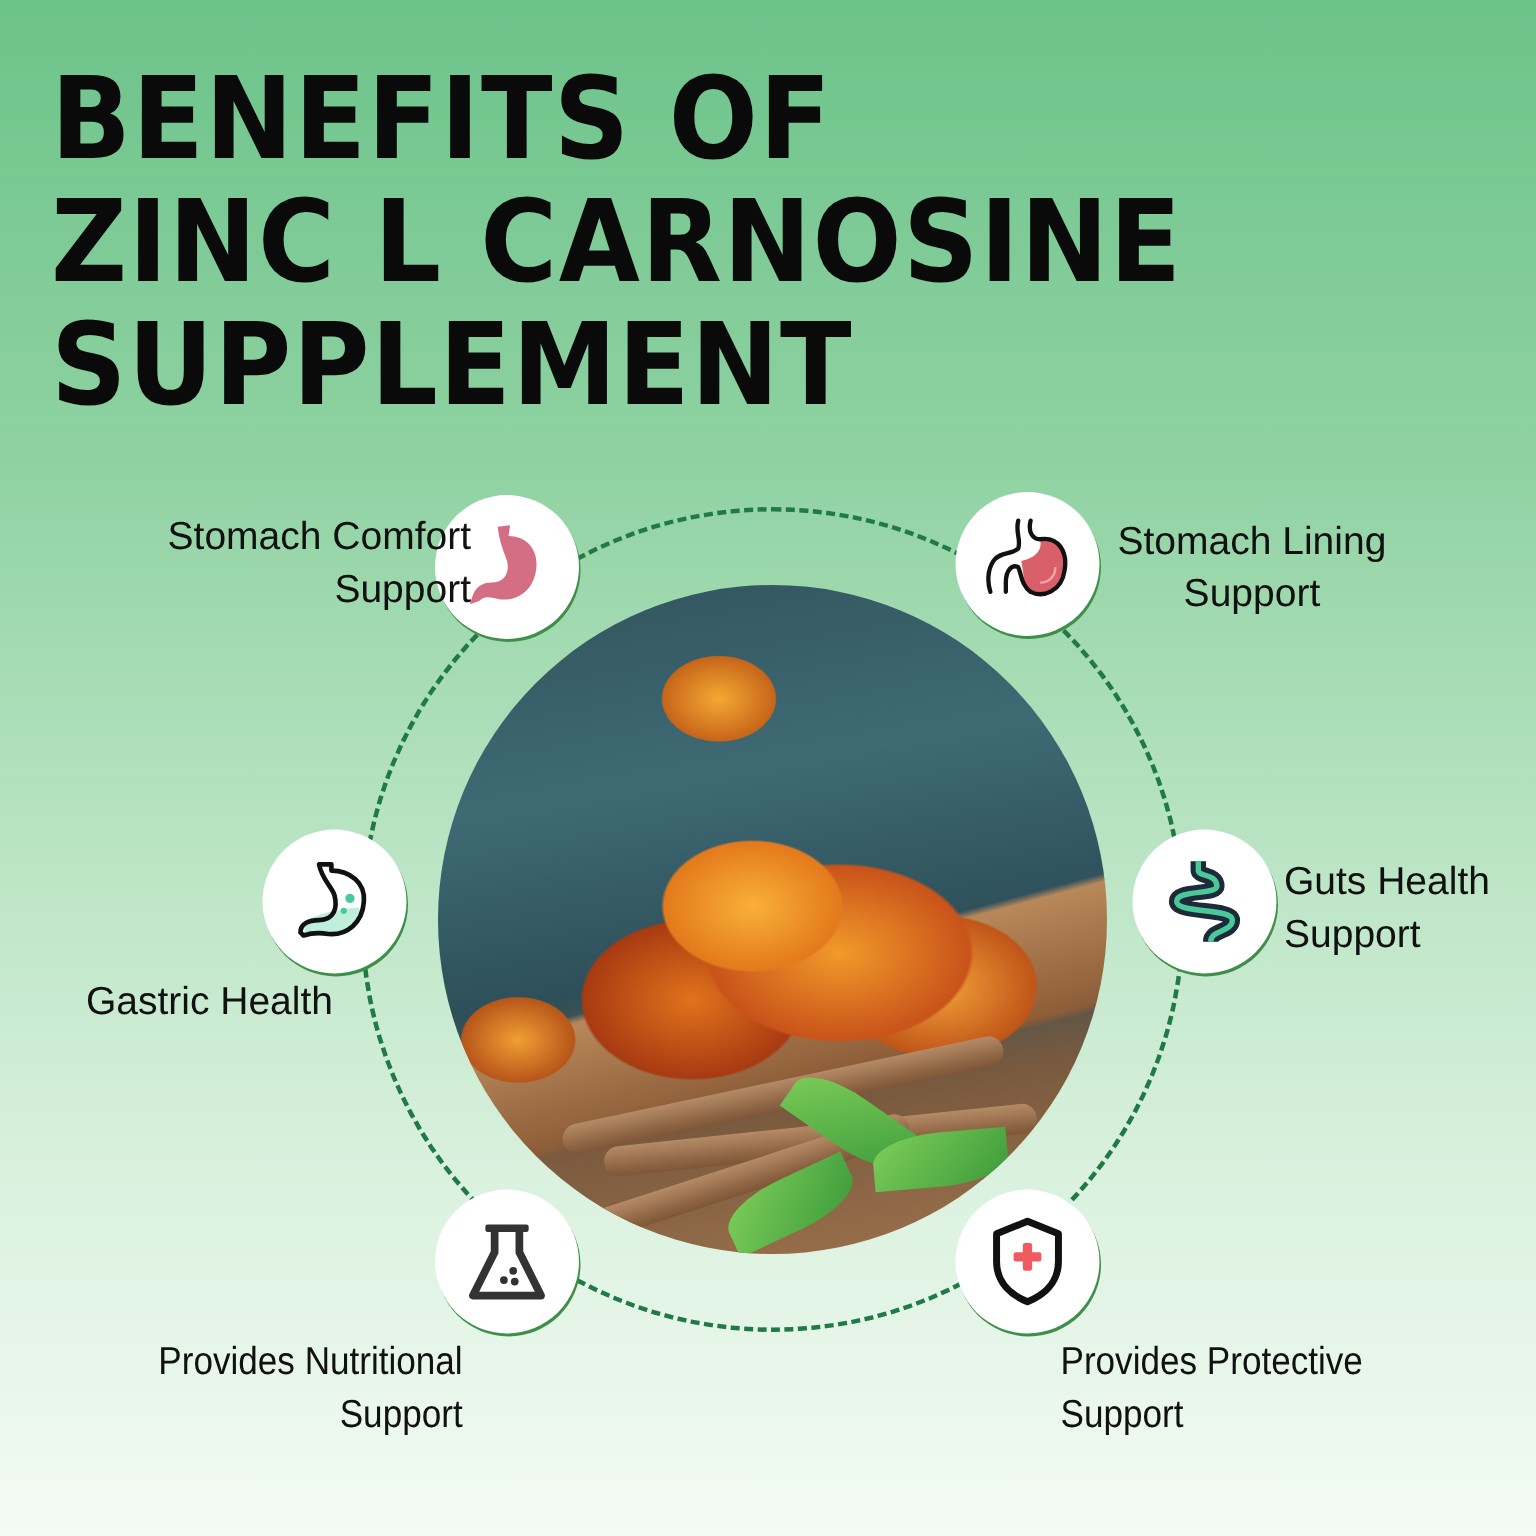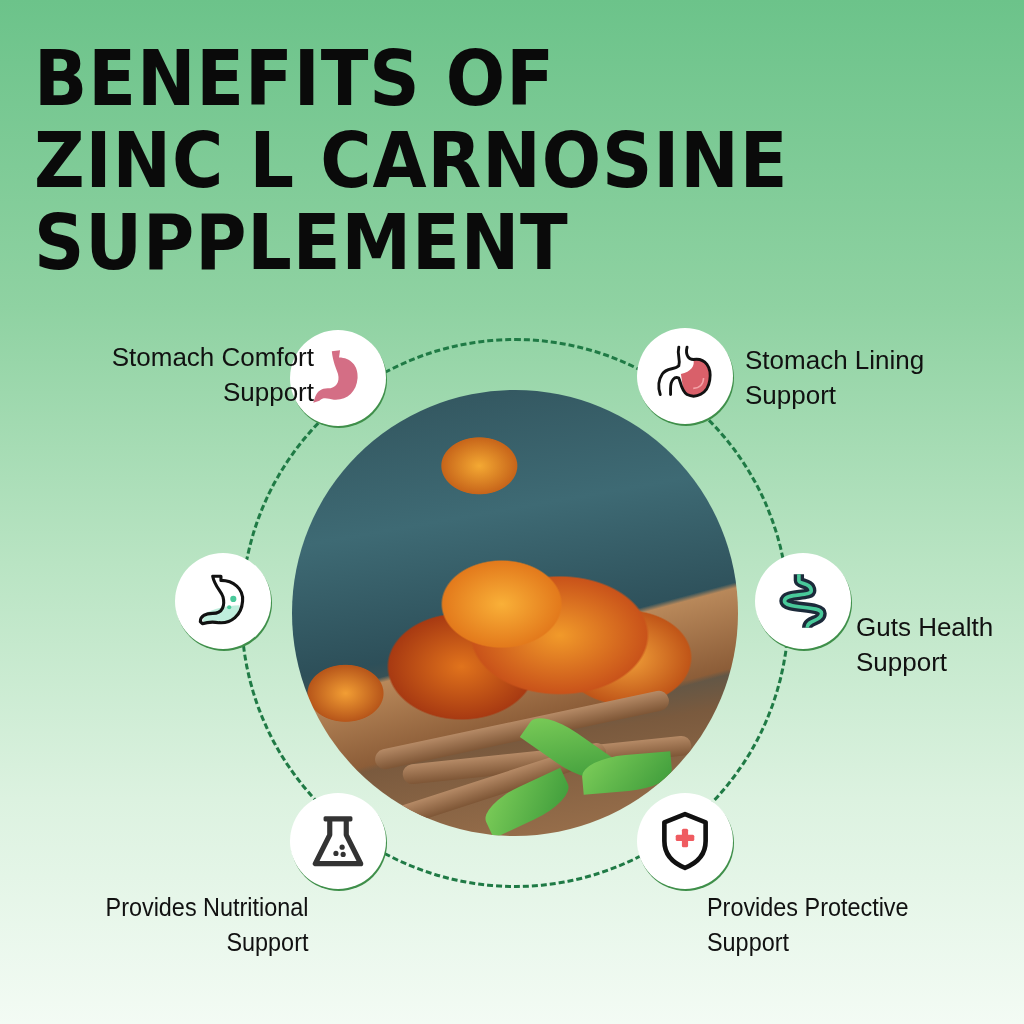--- a/index.html
+++ b/index.html
@@ -84,43 +84,44 @@
   <span>Support</span>
 </div>
 
 <div class="icon-circle" style="left:637px;top:328px;">
   <svg viewBox="0 0 64 64">
     <path d="M28 30 C38 28 42 22 40 16 C52 14 58 24 56 36 C54 50 42 54 34 50 C30 48 30 42 28 30 Z" fill="#d9606a"></path>
     <path d="M26 4 C24 12 28 16 26 22 C22 26 14 24 10 30 C6 36 6 44 8 50 M34 4 C32 12 36 16 40 16 C52 14 58 24 56 36 C54 50 42 54 34 50 C28 46 28 38 26 34 C22 32 18 36 18 44 L18 50" fill="none" stroke="#111" stroke-width="2.8" stroke-linecap="round"></path>
     <path d="M40 44 C46 44 50 40 50 34" fill="none" stroke="#f3a3a8" stroke-width="1.5"></path>
   </svg>
 </div>
-<div class="label l" style="left:745px;top:343px;">
+<div class="label l" style="left:745px;top:343px;text-align:center;">
   <span>Stomach Lining</span>
   <span>Support</span>
 </div>
 
 <div class="icon-circle" style="left:175px;top:553px;">
   <svg viewBox="0 0 64 64">
     <path d="M14 44 C22 40 36 36 48 36 C48 46 40 54 28 53 C22 52 18 52 12 54 Z" fill="#bfeedd"></path>
     <path d="M22 8 L30 8 L30 12 C42 12 52 20 51 32 C50 46 40 54 28 53 C22 52 18 52 12 54 L10 52 C10 46 16 44 22 44 C32 44 34 36 32 28 C30 22 24 18 22 8 Z" fill="none" stroke="#111" stroke-width="3" stroke-linejoin="round"></path>
     <circle cx="42" cy="30" r="3" fill="#49c99a"></circle>
     <circle cx="38" cy="38" r="2" fill="#49c99a"></circle>
   </svg>
 </div>
 <div class="label r" style="right:802px;top:650px;">
+  <span>Gastric Health</span>
 </div>
 
 <div class="icon-circle" style="left:755px;top:553px;">
   <svg viewBox="0 0 64 64">
     <path d="M28 6 L28 12 C28 16 40 14 40 22 C40 28 14 24 14 32 C14 40 50 36 50 44 C50 52 36 50 36 58" fill="none" stroke="#1c2a3a" stroke-width="10" stroke-linecap="butt"></path>
     <path d="M28 6 L28 12 C28 16 40 14 40 22 C40 28 14 24 14 32 C14 40 50 36 50 44 C50 52 36 50 36 58" fill="none" stroke="#49c99a" stroke-width="3.5"></path>
   </svg>
 </div>
-<div class="label l" style="left:856px;top:570px;margin-top:40px;">
+<div class="label l" style="left:856px;top:570px;">
   <span>Guts Health</span>
   <span>Support</span>
 </div>
 
 <div class="icon-circle" style="left:290px;top:793px;">
   <svg viewBox="0 0 64 64">
     <rect x="18" y="8" width="28" height="5" rx="1.5" fill="#333"></rect>
     <path d="M24 12 L24 26 L10 54 L54 54 L40 26 L40 12" fill="none" stroke="#333" stroke-width="5" stroke-linejoin="round"></path>
     <circle cx="36" cy="38" r="2.5" fill="#333"></circle>
     <circle cx="30" cy="44" r="2.5" fill="#333"></circle>

